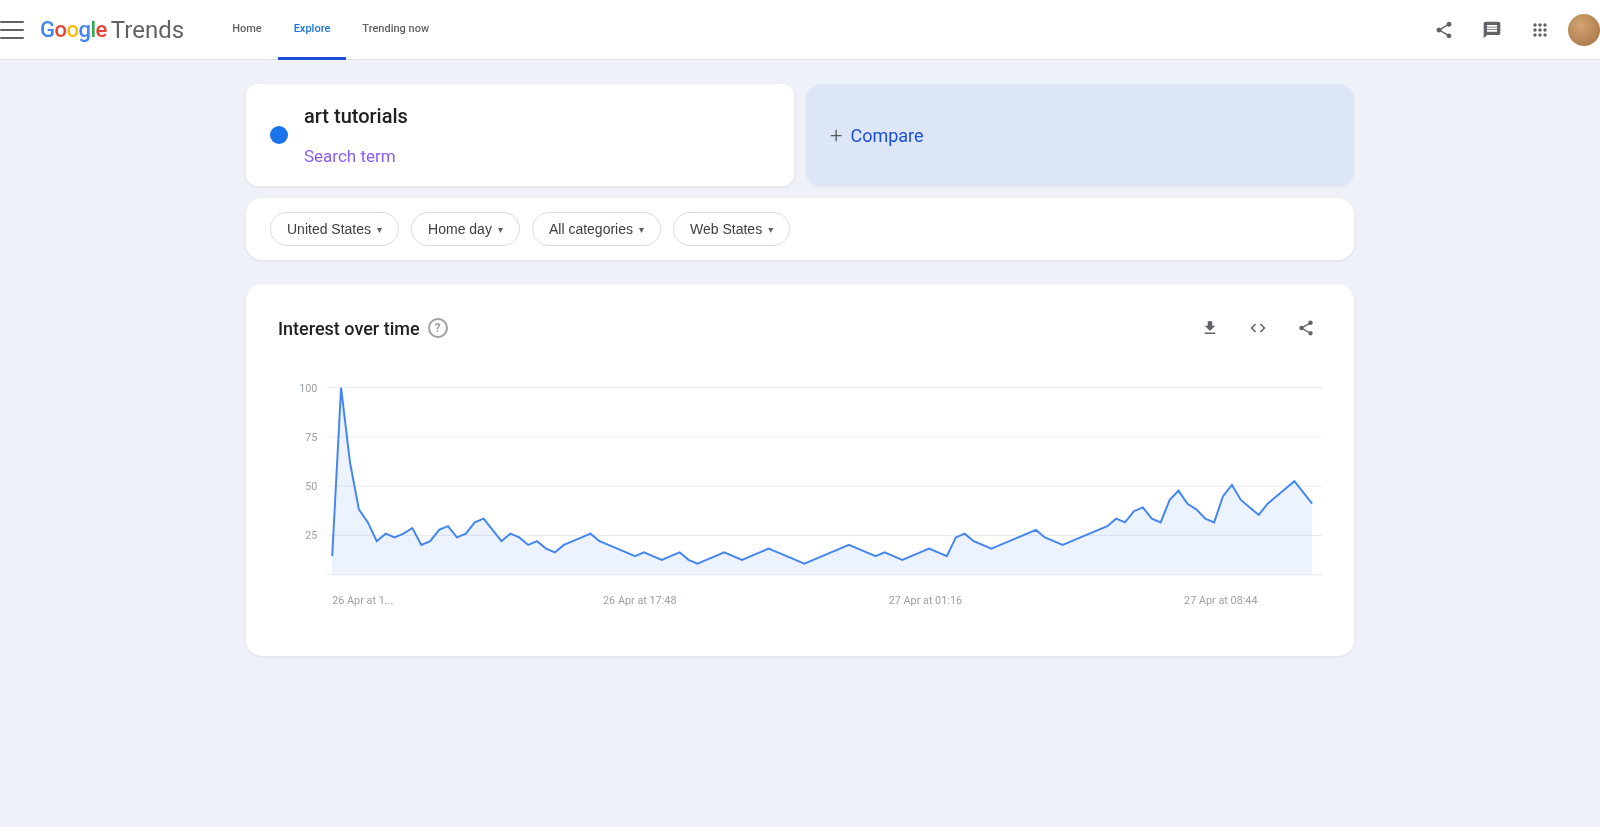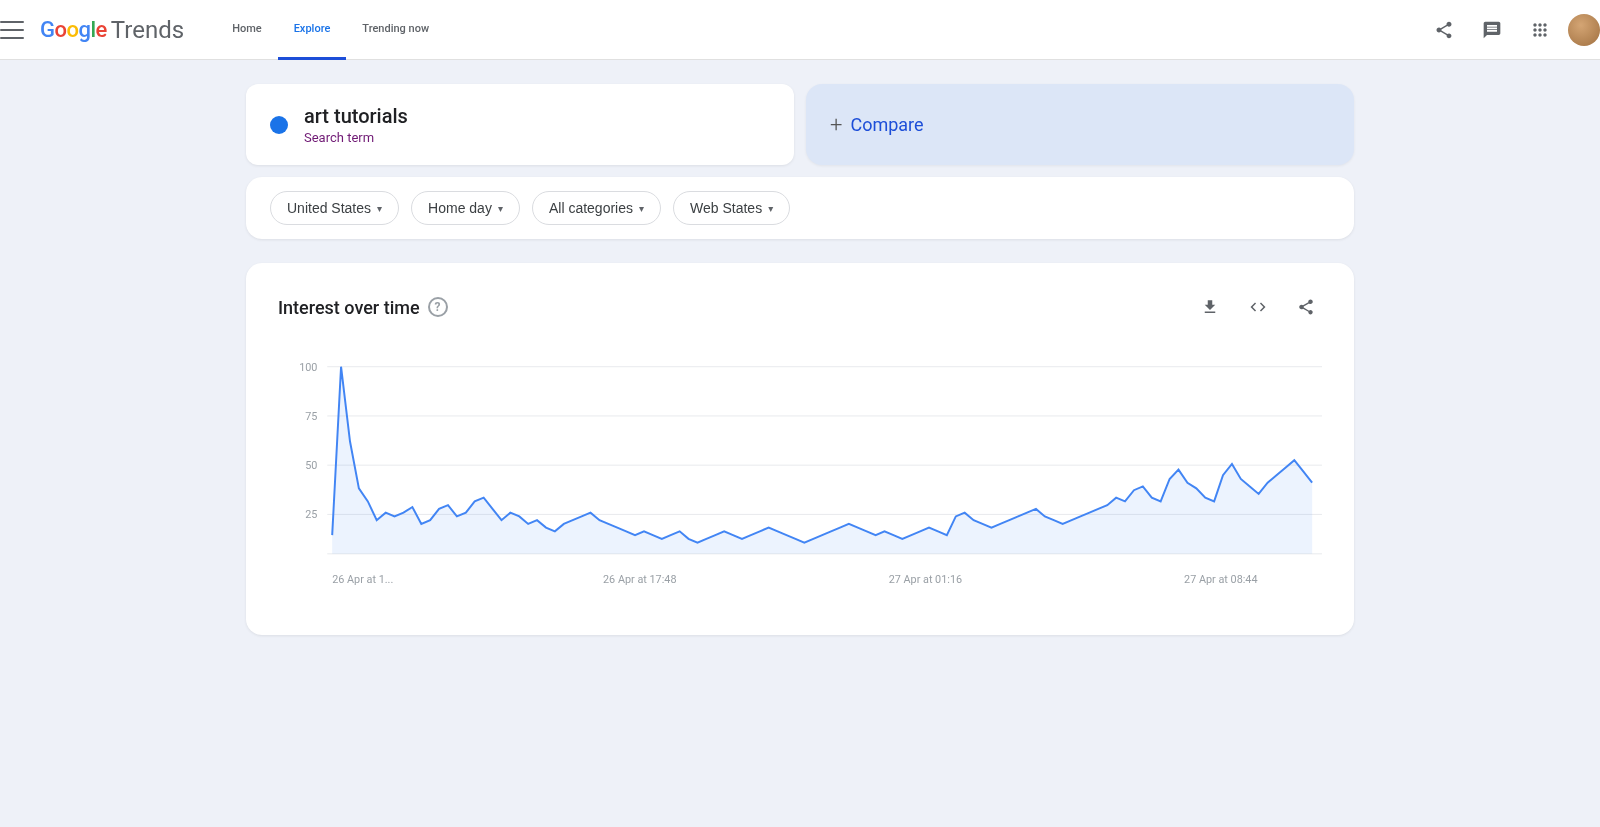--- a/index.html
+++ b/index.html
@@ -102,22 +102,22 @@
       width: 18px; height: 18px;
       border-radius: 50%;
       background: #1a73e8;
       flex-shrink: 0;
     }
     .search-text-area {}
     .search-term {
       font-size: 20px; font-weight: 500; color: #202124;
     }
     .search-type {
-      font-size: 13px; color: #701a75;
-      margin-top: 2px;
+      font-size: 17px; color: #8b5cf6;
+      margin-top: 18px;
     }
     .compare-card {
       background: #dce6f7;
       border-radius: 16px;
       flex: 1;
       padding: 20px 24px;
       display: flex;
       align-items: center;
       gap: 8px;
       cursor: pointer;

